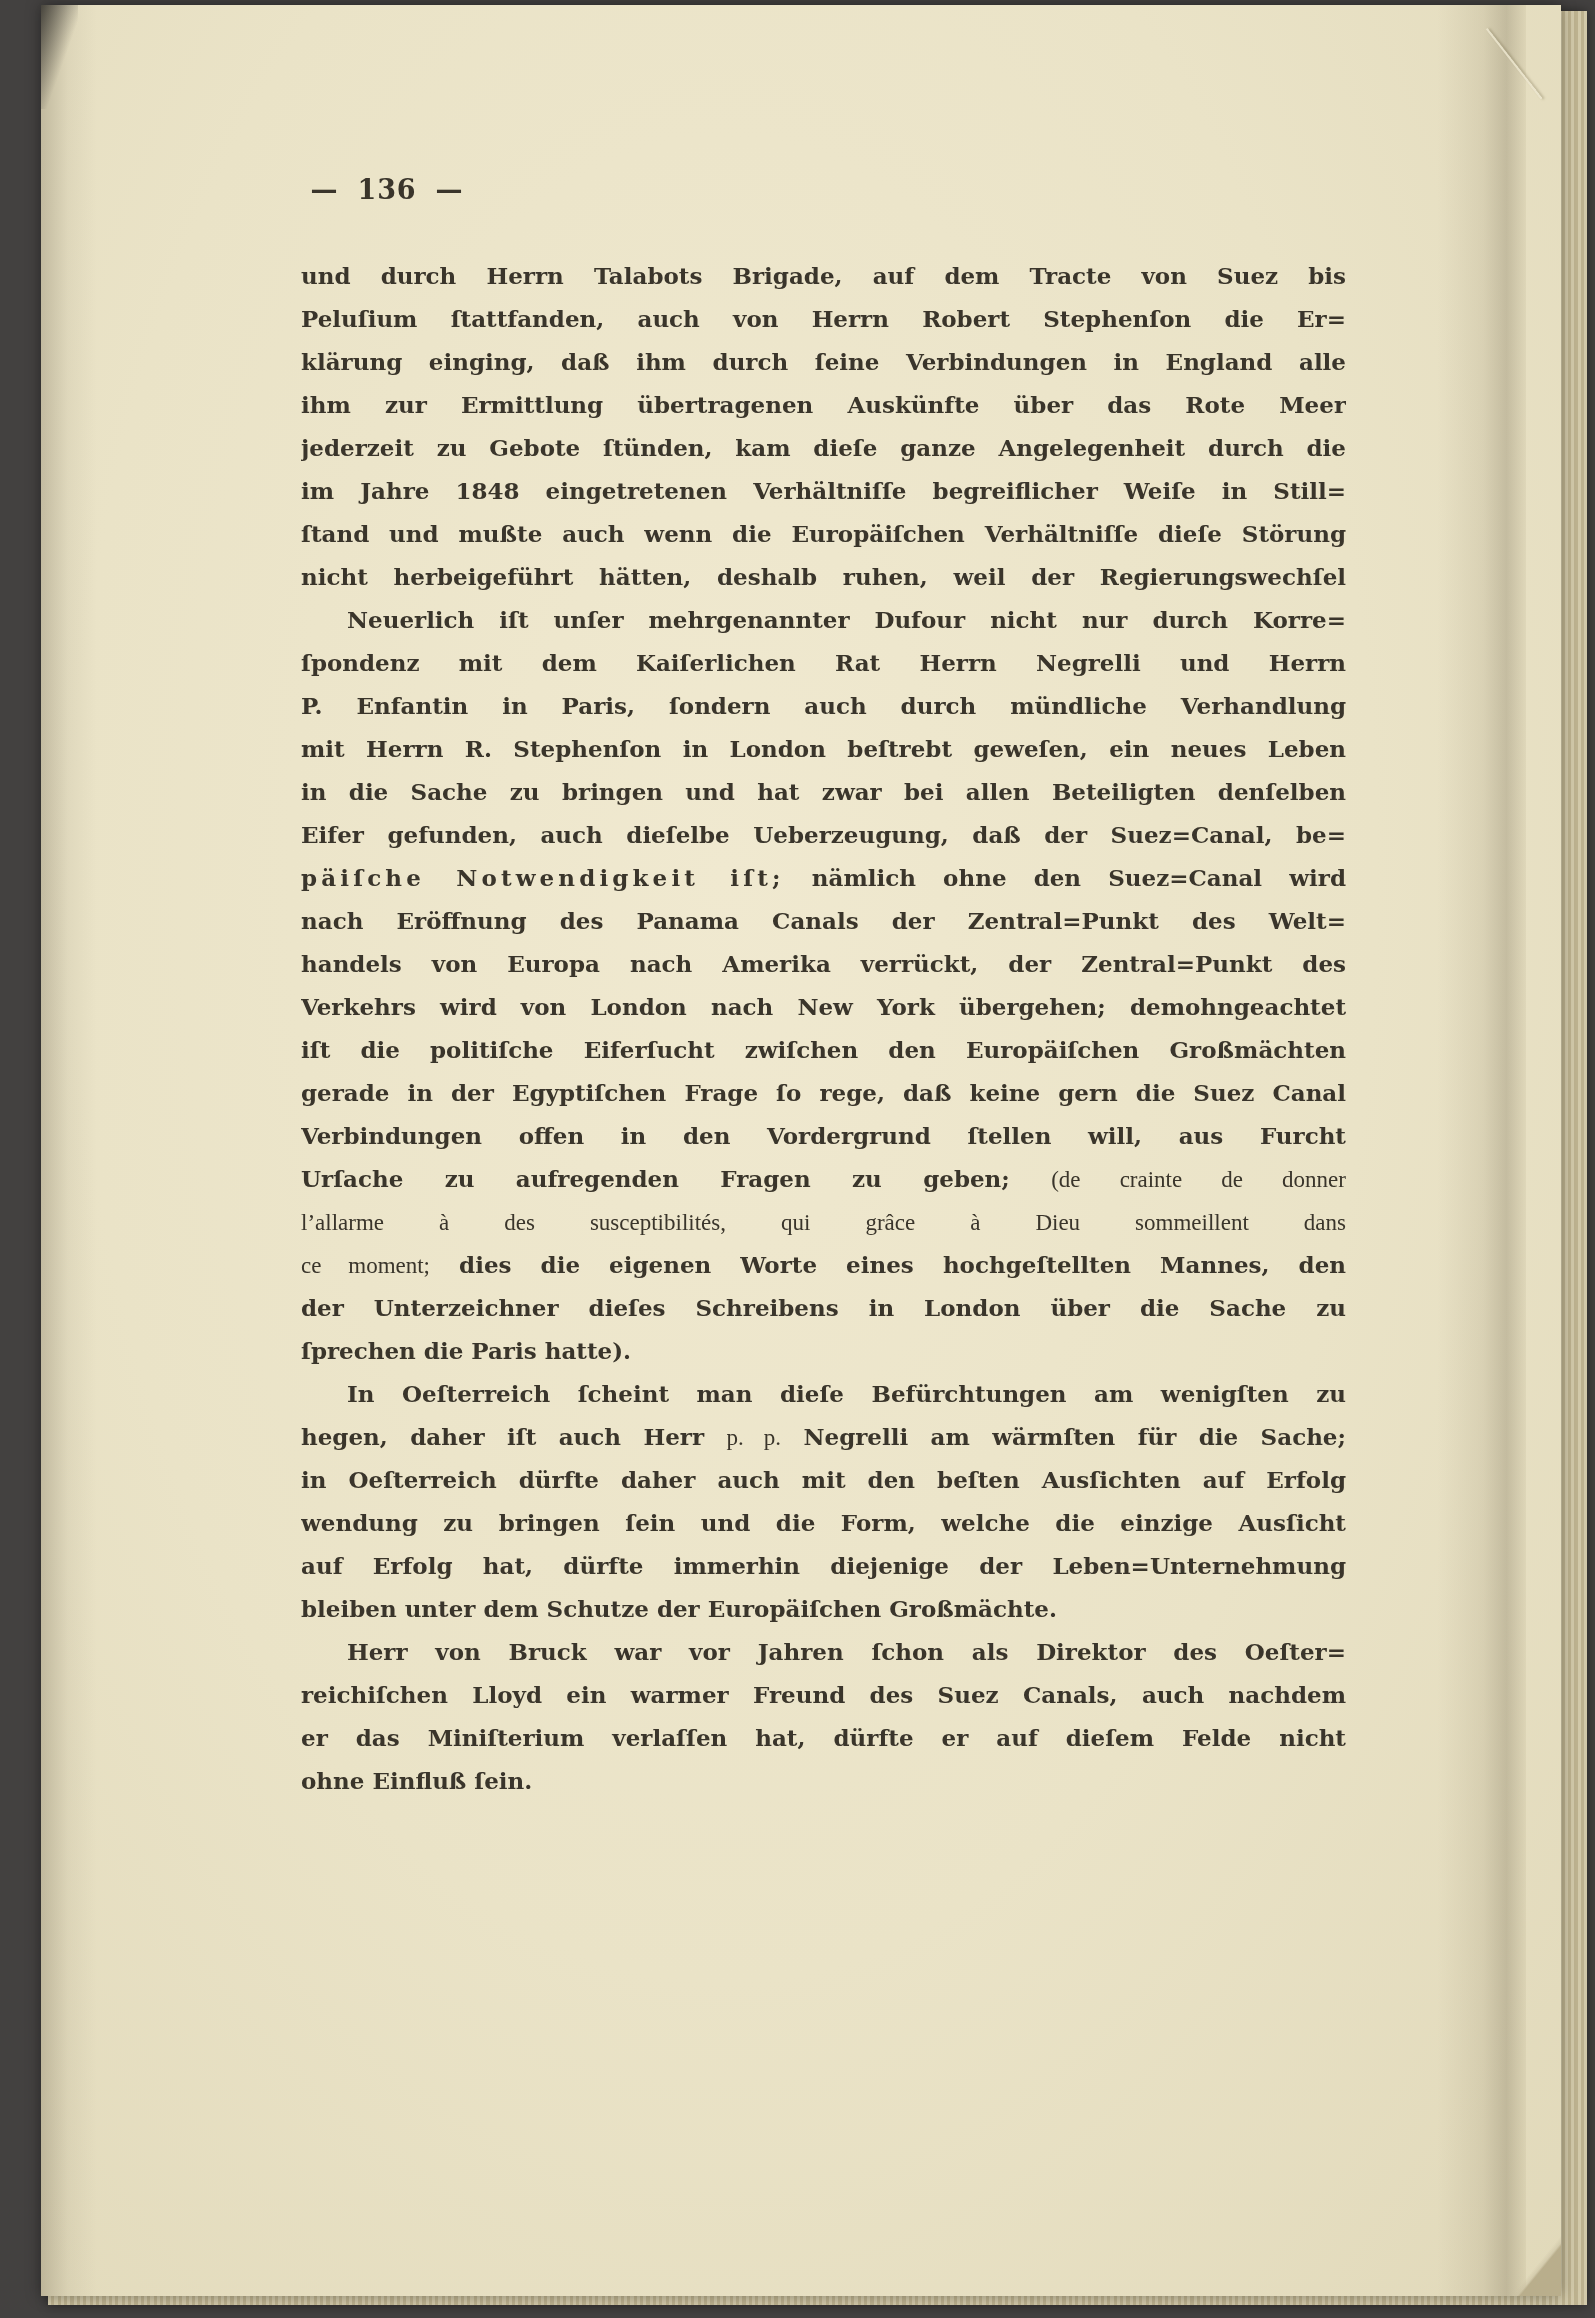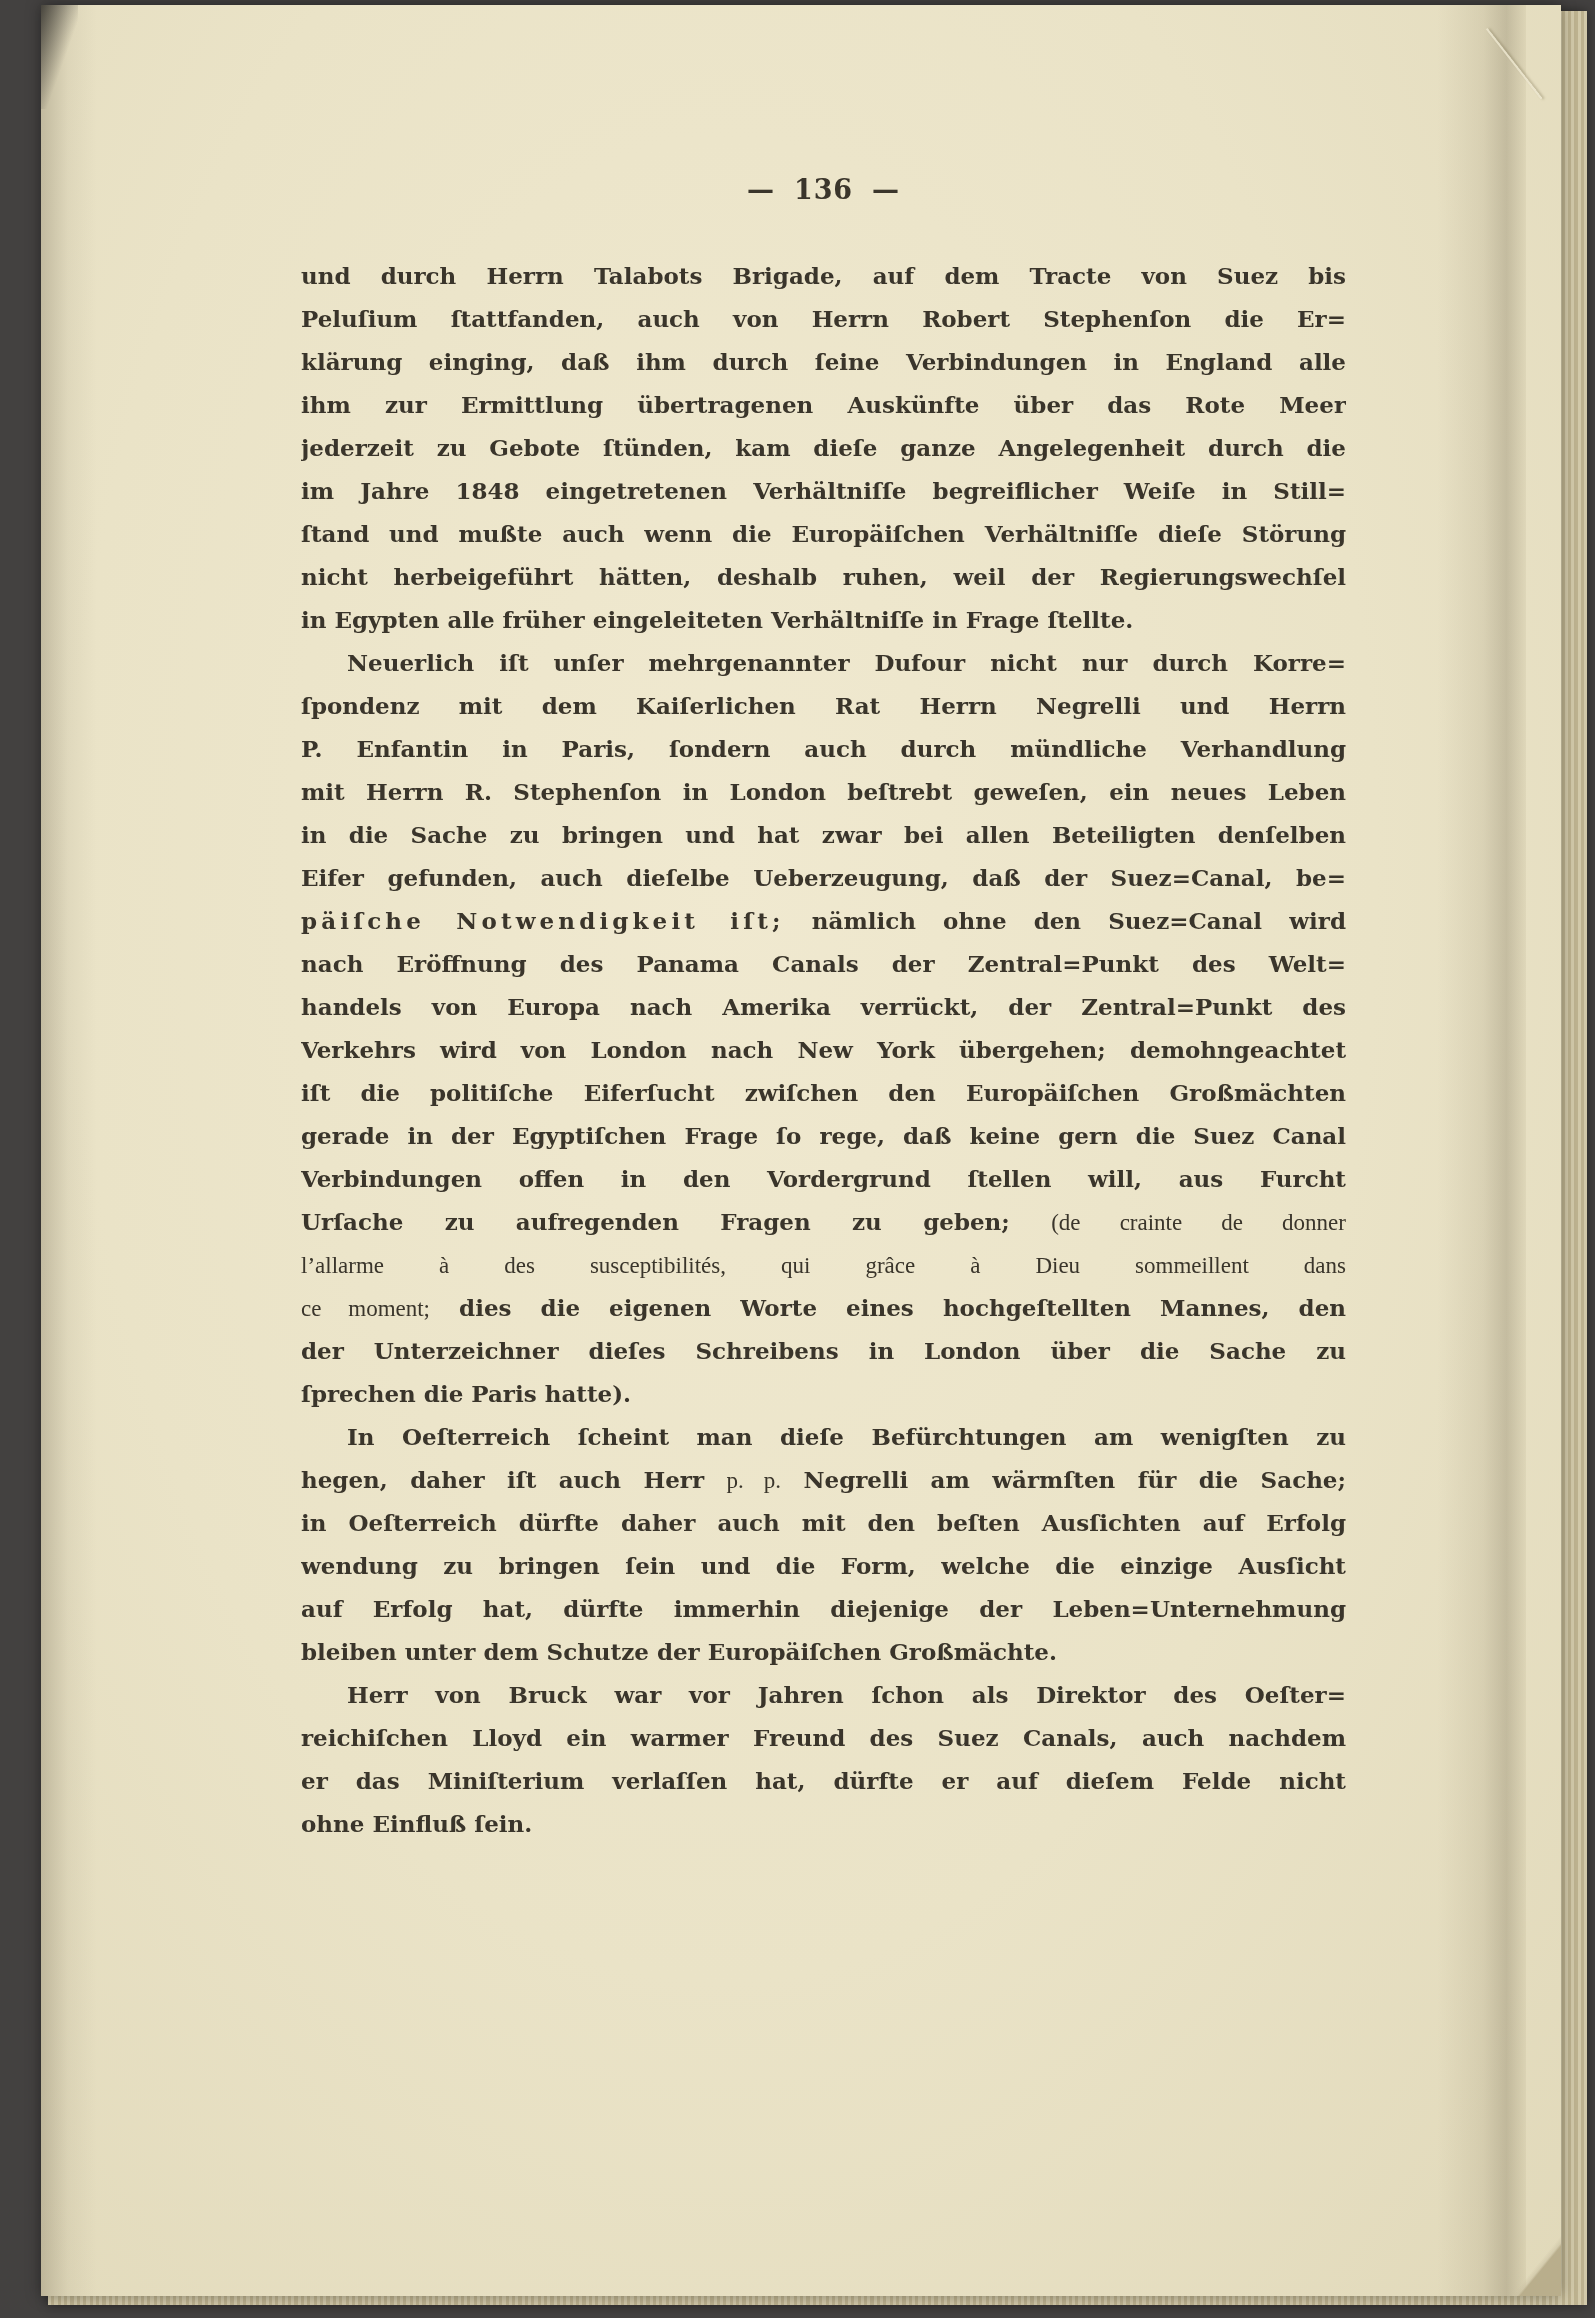--- a/index.html
+++ b/index.html
@@ -71,21 +71,20 @@
     width: 73px;
     height: 89px;
     background: linear-gradient(to top left, #b9ae8c 0%, #b9ae8c 28%, rgba(201,192,162,0.55) 30%, rgba(0,0,0,0) 34%);
     pointer-events: none;
   }
   .page-header {
     position: absolute;
     top: 169px;
     left: 260px;
     width: 1045px;
-    text-align: center;
     font-size: 27px;
     font-weight: 700;
     letter-spacing: 0.8px;
   }
   .page-header span { margin: 0 9.6px; }
   .text-block {
     position: absolute;
     top: 249px;
     left: 260px;
     width: 1045px;
@@ -126,21 +125,20 @@
 
   <div class="text-block">
       <div class="line">und durch Herrn Talabots Brigade, auf dem Tracte von Suez bis</div>
       <div class="line">Peluſium ſtattfanden, auch von Herrn Robert Stephenſon die Er=</div>
       <div class="line">klärung einging, daß ihm durch ſeine Verbindungen in England alle</div>
       <div class="line">ihm zur Ermittlung übertragenen Auskünfte über das Rote Meer</div>
       <div class="line">jederzeit zu Gebote ſtünden, kam dieſe ganze Angelegenheit durch die</div>
       <div class="line">im Jahre 1848 eingetretenen Verhältniſſe begreiflicher Weiſe in Still=</div>
       <div class="line">ſtand und mußte auch wenn die Europäiſchen Verhältniſſe dieſe Störung</div>
       <div class="line">nicht herbeigeführt hätten, deshalb ruhen, weil der Regierungswechſel</div>
-      <div class="line last">in Egypten alle früher eingeleiteten Verhältniſſe in Frage ſtellte.</div>
       <div class="line indent">Neuerlich iſt unſer mehrgenannter Dufour nicht nur durch Korre=</div>
       <div class="line">ſpondenz mit dem Kaiſerlichen Rat Herrn Negrelli und Herrn</div>
       <div class="line">P. Enfantin in Paris, ſondern auch durch mündliche Verhandlung</div>
       <div class="line">mit Herrn R. Stephenſon in London beſtrebt geweſen, ein neues Leben</div>
       <div class="line">in die Sache zu bringen und hat zwar bei allen Beteiligten denſelben</div>
       <div class="line">Eifer gefunden, auch dieſelbe Ueberzeugung, daß der Suez=Canal, be=</div>
       <div class="line"><span class="sperr">päiſche Notwendigkeit iſt;</span><span> nämlich ohne den Suez=Canal wird</span></div>
       <div class="line">nach Eröffnung des Panama Canals der Zentral=Punkt des Welt=</div>
       <div class="line">handels von Europa nach Amerika verrückt, der Zentral=Punkt des</div>
       <div class="line">Verkehrs wird von London nach New York übergehen; demohngeachtet</div>

